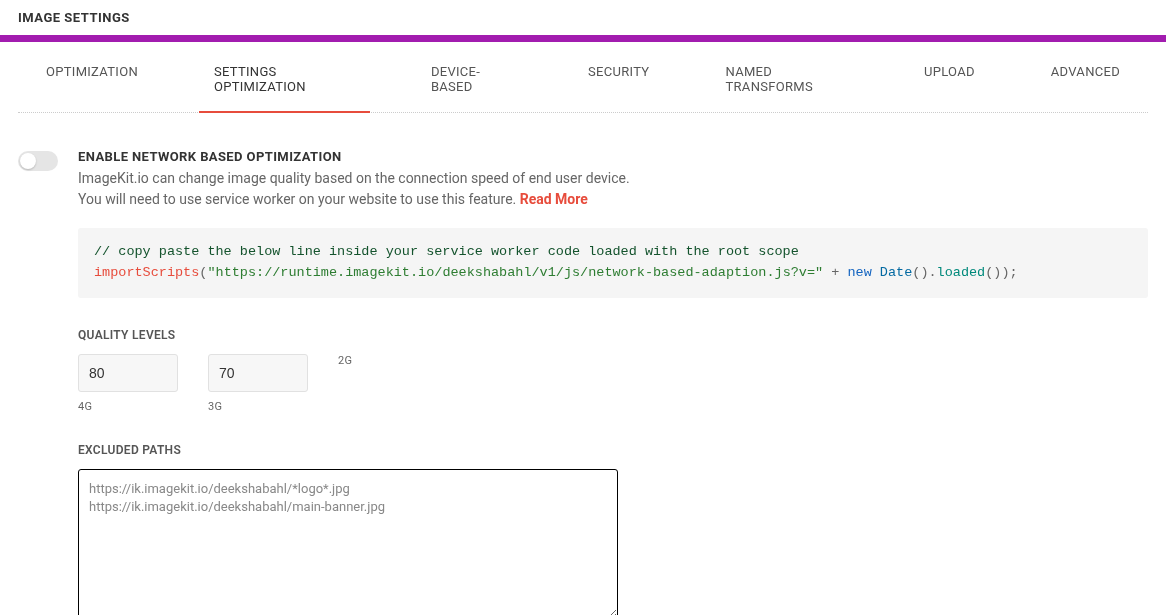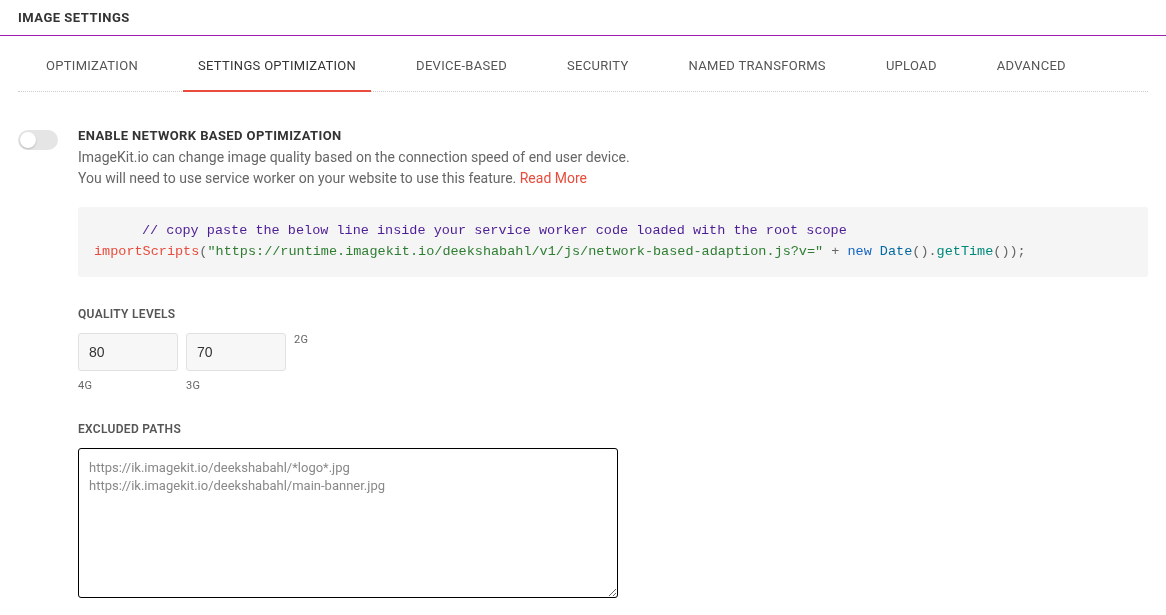--- a/index.html
+++ b/index.html
@@ -4,34 +4,34 @@
   <style>
     * { box-sizing: border-box; margin: 0; padding: 0; }
     body {
       font-family: -apple-system, BlinkMacSystemFont, "Segoe UI", Roboto, Helvetica, Arial, sans-serif;
       font-size: 14px;
       color: #333;
       background: #fff;
     }
     .page-header {
       padding: 10px 18px 10px;
-      border-bottom: 1px solid #a21caf;
+      border-bottom: 7px solid #a21caf;
     }
     .page-title {
       font-size: 13px;
       font-weight: 700;
       letter-spacing: 0.5px;
       color: #333;
     }
     .tabs-wrap {
       padding: 0 18px;
     }
     .tabs {
       display: flex;
-      gap: 60px;
+      gap: 76px;
       border-bottom: 1px dotted #ccc;
       padding: 0 28px;
     }
     .tab {
       padding: 22px 0 18px;
       font-size: 13px;
       letter-spacing: 0.3px;
       color: #555;
       cursor: pointer;
       position: relative;
@@ -88,52 +88,53 @@
     }
     .section-desc {
       font-size: 14px;
       color: #666;
       line-height: 1.5;
     }
     .read-more {
       color: #e74c3c;
       text-decoration: none;
       cursor: pointer;
+      font-weight: bold;
     }
     .code-block {
       margin-top: 18px;
       background: #f5f5f5;
       border-radius: 3px;
       padding: 14px 16px;
       font-family: "SFMono-Regular", Consolas, "Liberation Mono", Menlo, monospace;
       font-size: 13.5px;
       line-height: 1.55;
       white-space: pre;
       overflow-x: auto;
     }
-    .c-comment { color: #4c1d95; margin-left: 48px; }
+    .c-comment { color: #14532d; }
     .c-func    { color: #e74c3c; }
     .c-paren   { color: #666; }
     .c-str     { color: #2e7d32; }
     .c-op      { color: #666; }
     .c-kw      { color: #1565c0; }
     .c-type    { color: #0369a1; }
     .c-method  { color: #00897b; }
 
     .sub-label {
       font-size: 12px;
       font-weight: 600;
       letter-spacing: 0.3px;
       color: #555;
       margin-top: 30px;
       margin-bottom: 12px;
     }
     .quality-grid {
       display: flex;
-      gap: 8px;
+      gap: 30px;
     }
     .quality-col {
       display: flex;
       flex-direction: column;
       gap: 8px;
     }
     .q-input {
       width: 100px;
       height: 38px;
       padding: 0 10px;
@@ -187,21 +188,21 @@
     </div>
 
     <div class="section-main">
       <div class="section-title">ENABLE NETWORK BASED OPTIMIZATION</div>
       <div class="section-desc">
         <span>ImageKit.io can change image quality based on the connection speed of end user device.</span><br>
         <span>You will need to use service worker on your website to use this feature. </span><a class="read-more">Read More</a>
       </div>
 
       <div class="code-block"><span class="c-comment">// copy paste the below line inside your service worker code loaded with the root scope</span>
-<span class="c-func">importScripts</span><span class="c-paren">(</span><span class="c-str">"https://runtime.imagekit.io/deekshabahl/v1/js/network-based-adaption.js?v="</span><span class="c-op"> + </span><span class="c-kw">new</span><span class="c-type"> Date</span><span class="c-paren">().</span><span class="c-method">getTime</span><span class="c-paren">());</span></div>
+<span class="c-func">importScripts</span><span class="c-paren">(</span><span class="c-str">"https://runtime.imagekit.io/deekshabahl/v1/js/network-based-adaption.js?v="</span><span class="c-op"> + </span><span class="c-kw">new</span><span class="c-type"> Date</span><span class="c-paren">().</span><span class="c-method">loaded</span><span class="c-paren">());</span></div>
 
       <div class="sub-label">QUALITY LEVELS</div>
       <div class="quality-grid">
         <div class="quality-col">
           <input class="q-input" value="80" style="">
           <div class="q-caption">4G</div>
         </div>
         <div class="quality-col">
           <input class="q-input" value="70" style="">
           <div class="q-caption">3G</div>

